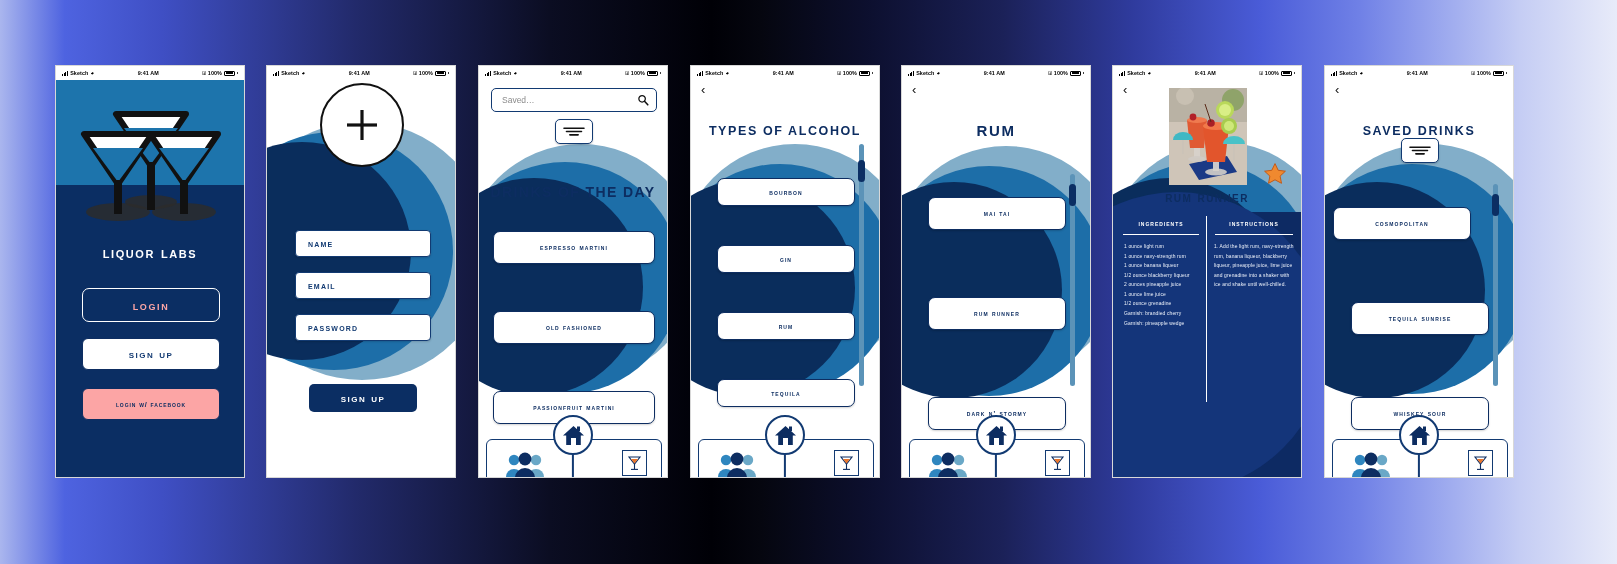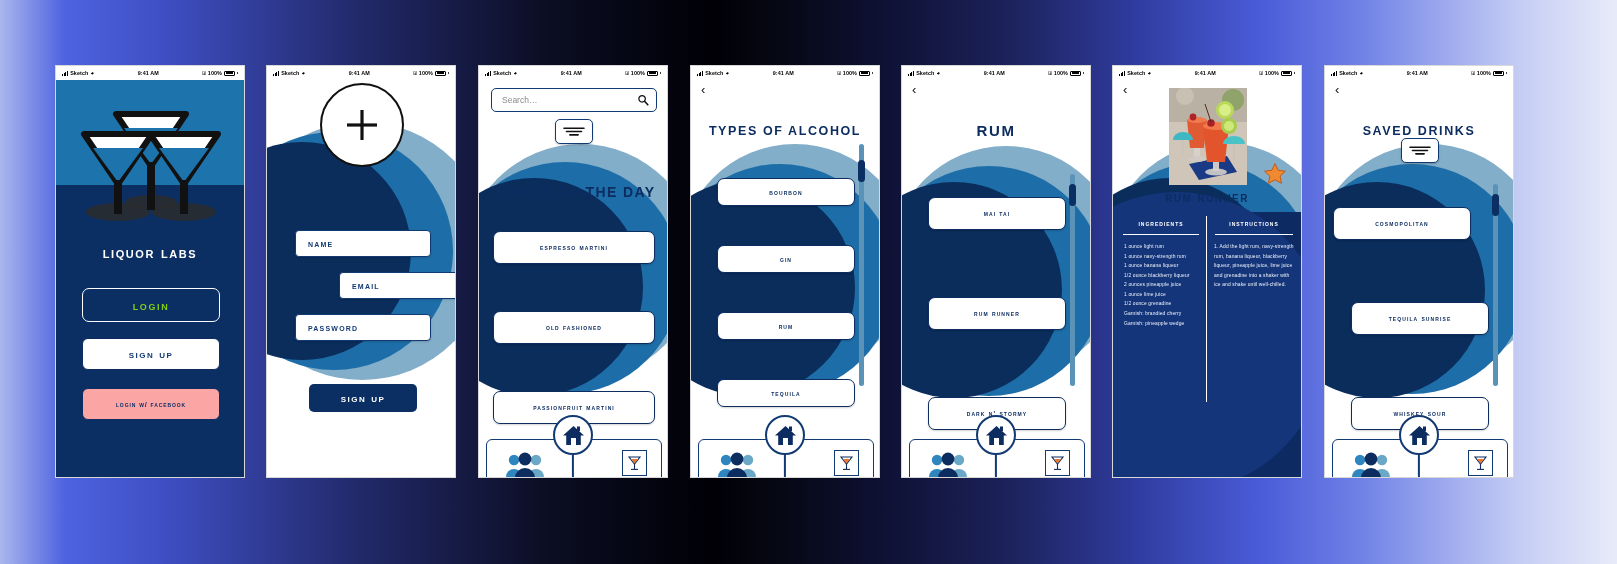--- a/index.html
+++ b/index.html
@@ -76,21 +76,21 @@
     color:#0d2d61; font-weight:700; letter-spacing:1.1px;
     font-size:7.4px; font-variant:small-caps; text-transform:lowercase;
     box-shadow:0 1px 2px rgba(0,0,0,.18);
   }
   .pill.tall { height:33px; }
 
   
   .btn-login {
     position:absolute; z-index:20; left:26px; top:222px; width:138px; height:34px;
     background:#0b2e63; border:1.6px solid #ffffff; border-radius:7px;
-    color:#84cc16; display:flex; align-items:center; justify-content:center;
+    color:#fca5a5; display:flex; align-items:center; justify-content:center;
     font-weight:700; font-size:13px; letter-spacing:1.6px;
     font-variant:small-caps; text-transform:lowercase;
   }
   .btn-signup {
     position:absolute; z-index:20; left:26px; top:272px; width:138px; height:32px;
     background:#fff; border:1.4px solid #0d2d61; border-radius:6px;
     color:#133a72; display:flex; align-items:center; justify-content:center;
     font-weight:700; font-size:12px; letter-spacing:1.5px;
     font-variant:small-caps; text-transform:lowercase;
   }
@@ -312,21 +312,21 @@
       </div>
 
       <div class="plus-circle">
         <svg viewBox="0 0 42 42">
           <line x1="6" y1="21" x2="36" y2="21" stroke="#111" stroke-width="3.2"></line>
           <line x1="21" y1="6" x2="21" y2="36" stroke="#111" stroke-width="3.2"></line>
         </svg>
       </div>
 
       <div class="field" style="top:164px;">Name</div>
-      <div class="field" style="top:206px;margin-left:44px;">Email</div>
+      <div class="field" style="top:206px;">Email</div>
       <div class="field" style="top:248px;">Password</div>
 
       <div class="btn-signup-solid">Sign Up</div>
     </div>
   </div>
 
   <div class="phone" style="left:478px;">
     <div class="screen">
 
       <div class="circles">
@@ -349,21 +349,21 @@
         <span>9:41 AM</span>
         <span class="sb-right">
           <span>⍗</span>
           <span>100%</span>
           <span class="batt"></span>
             <span class="batt-tip"></span>
         </span>
       </div>
 
       <div class="searchbar">
-        <span class="ph">Search…</span>
+        <span class="ph">Saved…</span>
         <svg viewBox="0 0 20 20">
           <circle cx="8.5" cy="8" r="5.4" fill="none" stroke="#111" stroke-width="2.1"></circle>
           <line x1="12.5" y1="12.2" x2="18" y2="18" stroke="#111" stroke-width="2.6" stroke-linecap="round"></line>
         </svg>
       </div>
 
       <div class="filter-btn" style="left:76px; top:53px;">
         <svg viewBox="0 0 30 18">
           <line x1="3" y1="5" x2="27" y2="5" stroke="#111" stroke-width="1.9" stroke-linecap="round"></line>
           <line x1="6" y1="9" x2="24" y2="9" stroke="#111" stroke-width="1.9" stroke-linecap="round"></line>

